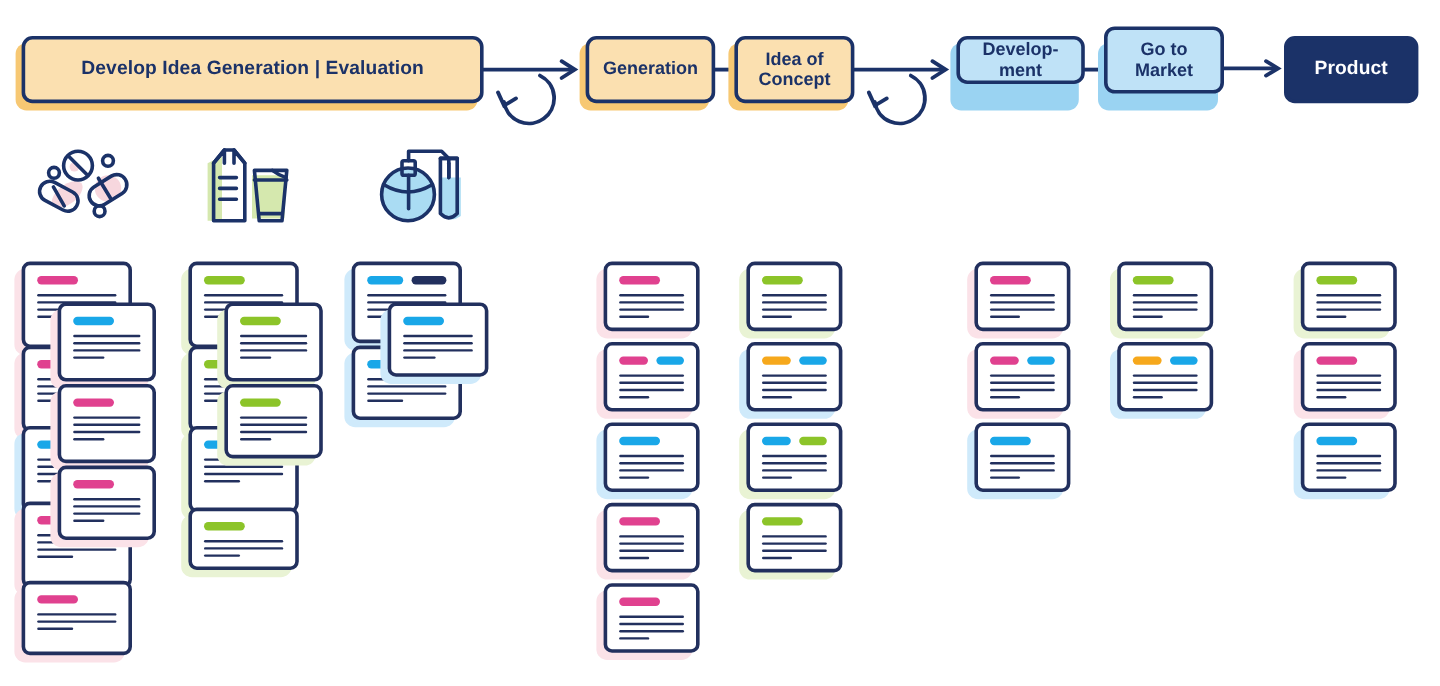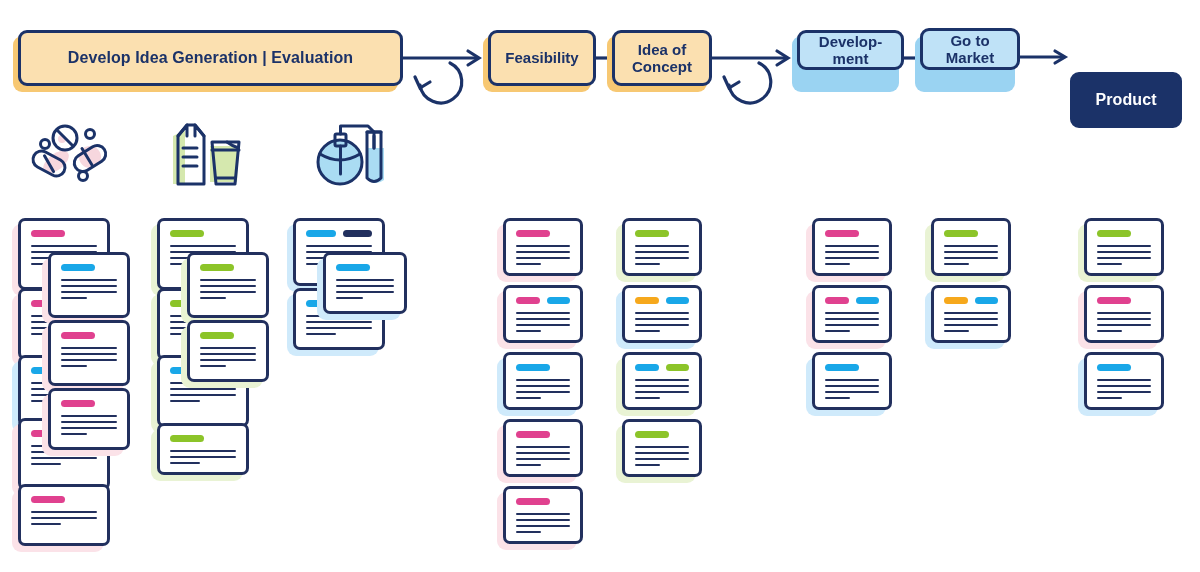--- a/index.html
+++ b/index.html
@@ -26,21 +26,21 @@
     justify-content: center;
     text-align: center;
     font-weight: bold;
     font-size: 15px;
     color: #1b3268;
     line-height: 1.15;
     z-index: 4;
   }
   .flowbox.tan   { background: #fbe0b0; }
   .flowbox.blue  { background: #bfe2f7; }
-  .flowbox.navy  { background: #1b3268; color: #ffffff; border-color:#1b3268;margin-top:42px; }
+  .flowbox.navy  { background: #1b3268; color: #ffffff; border-color:#1b3268; }
   .boxshadow {
     position: absolute;
     border-radius: 9px;
     z-index: 3;
   }
   .boxshadow.tan  { background: #f7c873; }
   .boxshadow.blue { background: #9ad3f2; }
 
   .flowbox.big { font-size: 16px; letter-spacing: .1px; }
 
@@ -132,29 +132,29 @@
         <path d="M1 7 L46 7"></path>
         <path d="M37 1 L47 7 L37 13"></path>
       </g>
     </svg>
       </div>
     </div>
   <div id="box-layer">
       <div class="boxshadow tan" style="left: 13px; top: 36px; width: 385px; height: 56px;"></div>
       <div class="flowbox tan big" style="left: 18px; top: 30px; width: 385px; height: 56px; font-size: 16px; white-space: pre-line;">Develop Idea Generation  |  Evaluation</div>
       <div class="boxshadow tan" style="left: 483px; top: 36px; width: 108px; height: 56px;"></div>
-      <div class="flowbox tan" style="left: 488px; top: 30px; width: 108px; height: 56px; font-size: 15px; white-space: pre-line;">Feasibility</div>
+      <div class="flowbox tan" style="left: 488px; top: 30px; width: 108px; height: 56px; font-size: 15px; white-space: pre-line;">Generation</div>
       <div class="boxshadow tan" style="left: 607px; top: 36px; width: 100px; height: 56px;"></div>
       <div class="flowbox tan" style="left: 612px; top: 30px; width: 100px; height: 56px; font-size: 15px; white-space: pre-line;">Idea of
 Concept</div>
       <div class="boxshadow blue" style="left: 792px; top: 36px; width: 107px; height: 56px;"></div>
       <div class="flowbox blue" style="left: 797px; top: 30px; width: 107px; height: 40px; font-size: 15px; white-space: pre-line;">Develop-
 ment</div>
       <div class="boxshadow blue" style="left: 915px; top: 36px; width: 100px; height: 56px;"></div>
-      <div class="flowbox blue" style="left: 920px; top: 28px; width: 100px; height: 42px; font-size: 15px; white-space: pre-line;">Go to
+      <div class="flowbox blue" style="left: 920px; top: 22px; width: 100px; height: 56px; font-size: 15px; white-space: pre-line;">Go to
 Market</div>
       <div class="flowbox navy big" style="left: 1070px; top: 30px; width: 112px; height: 56px; font-size: 16px; white-space: pre-line;">Product</div>
     </div>
   <div id="icon-layer">
       <div class="iconbox" style="left: 28px; top: 118px;">
         <svg width="92" height="72" viewBox="0 0 92 72">
       <g>
         <circle cx="34" cy="21" r="4" fill="#f7d7de"></circle>
         <circle cx="62" cy="39" r="11" fill="#f7d7de"></circle>
         <ellipse cx="28" cy="44" rx="15" ry="8" transform="rotate(-38 28 44)" fill="#f7d7de"></ellipse>

